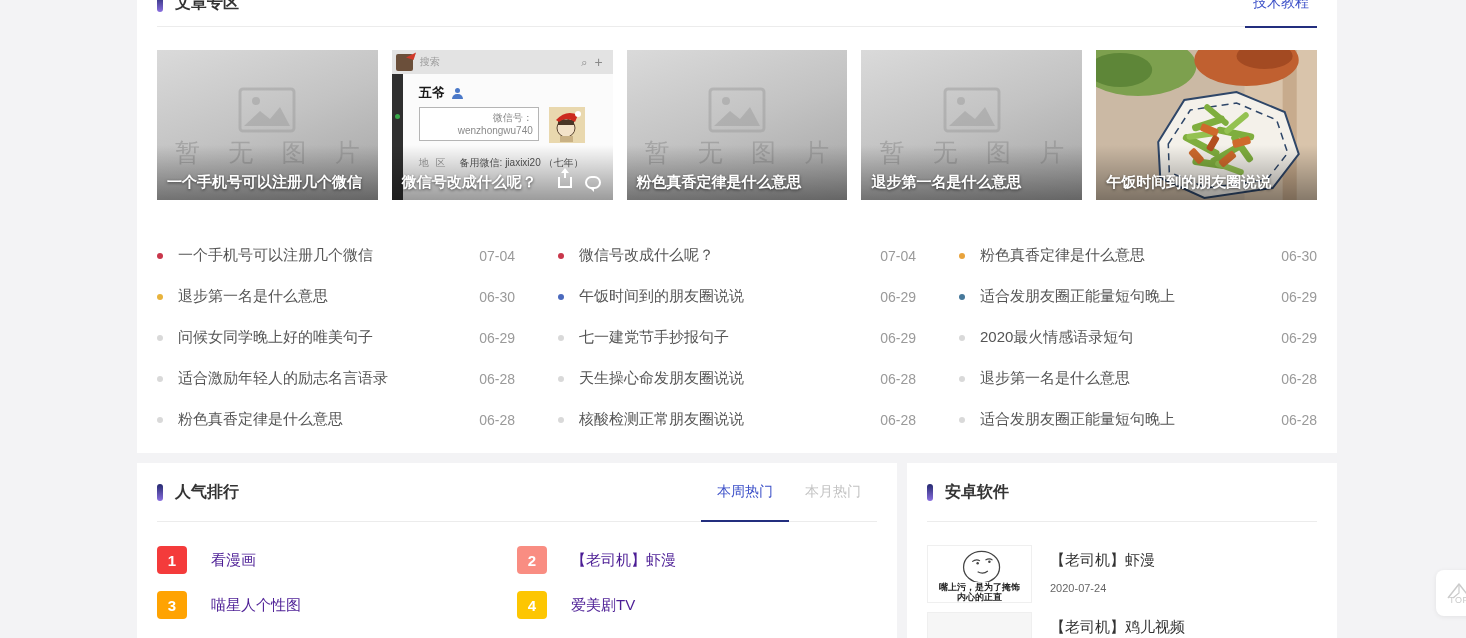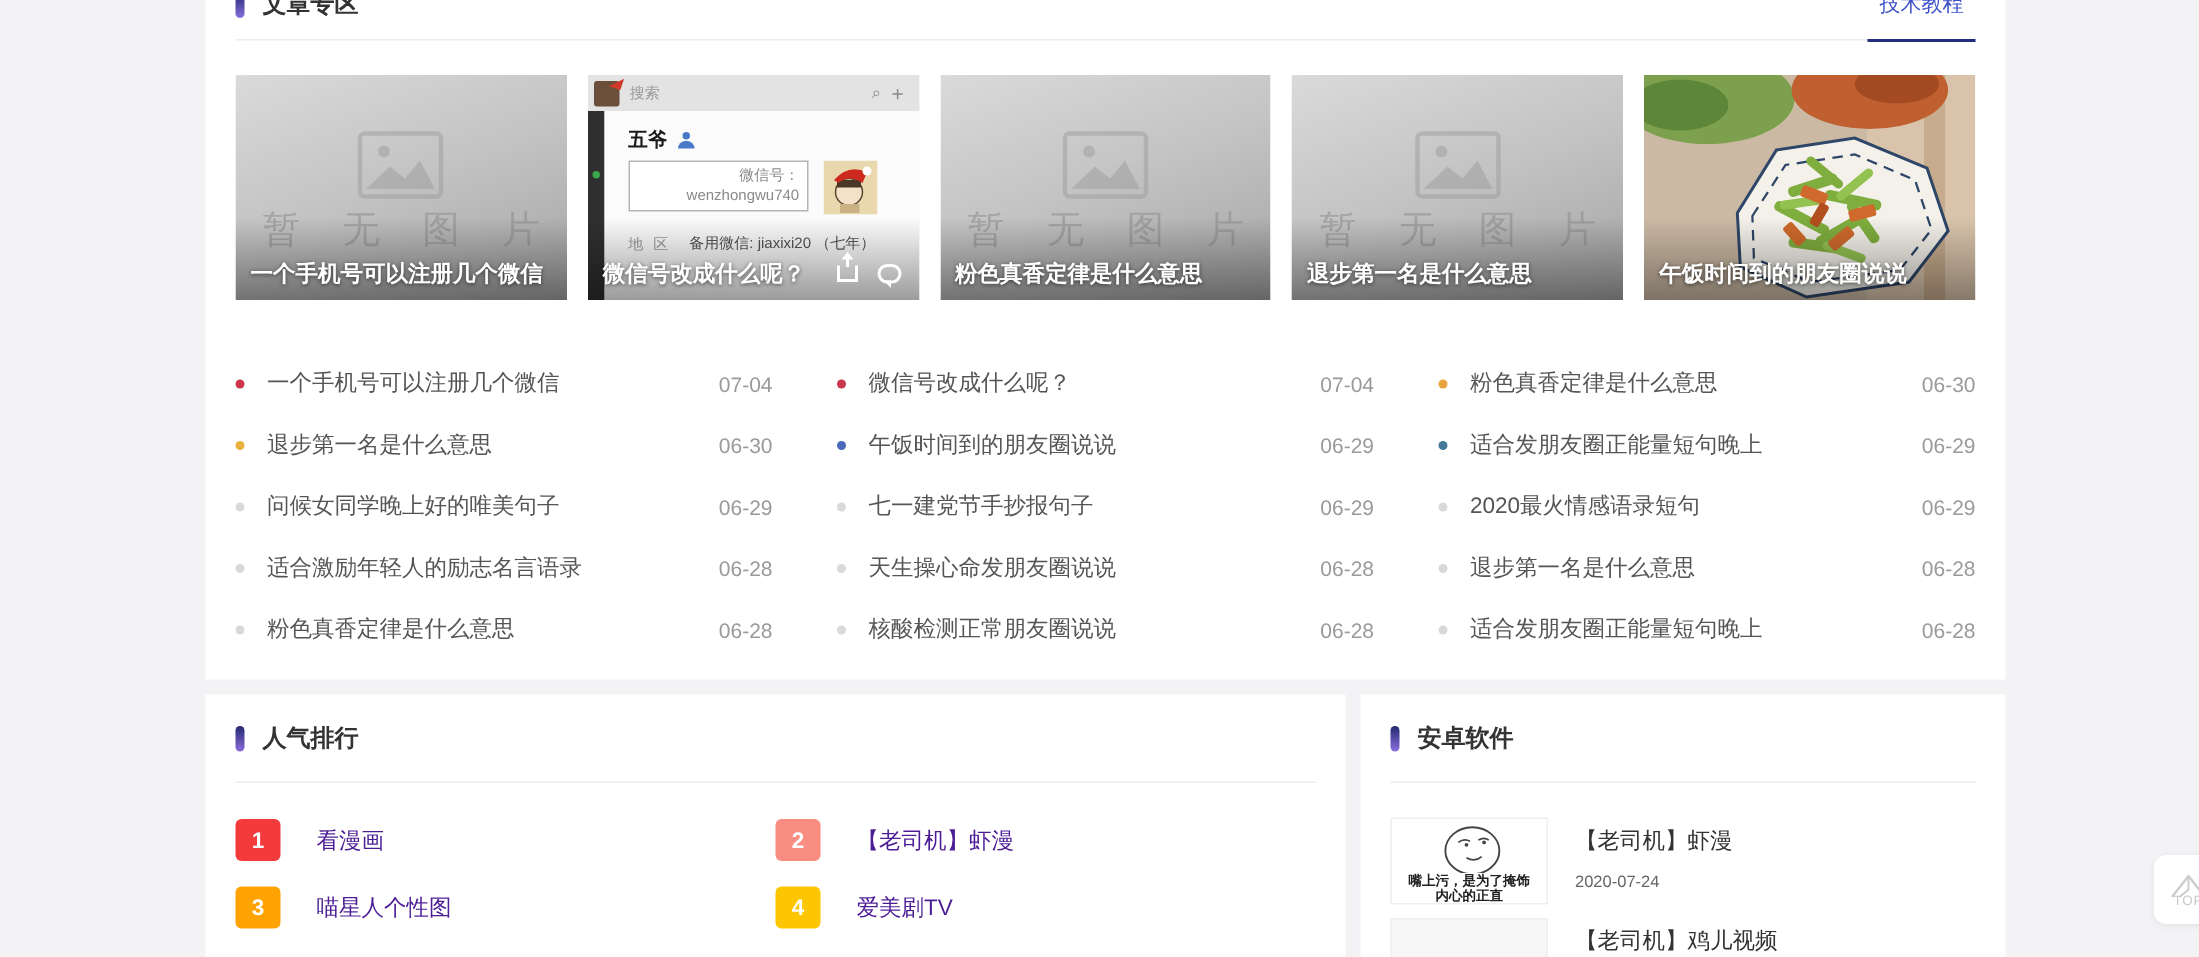--- a/index.html
+++ b/index.html
@@ -307,20 +307,24 @@
       </ul>
     </div>
   </section>
 
   <section class="card rank-card">
     <div class="sub-header">
       <div class="sec-title-wrap">
         <span class="accent-bar"></span>
         <h2 class="sec-title">人气排行</h2>
       </div>
+      <div class="tabs">
+        <div class="tab active">本周热门</div>
+        <div class="tab">本月热门</div>
+      </div>
     </div>
     <div class="rank-grid">
       <div class="rank-item">
         <span class="badge" style="background: rgb(244, 59, 59);">1</span>
         <span class="rlabel">看漫画</span>
       </div>
       <div class="rank-item">
         <span class="badge" style="background: rgb(249, 141, 130);">2</span>
         <span class="rlabel">【老司机】虾漫</span>
       </div>

